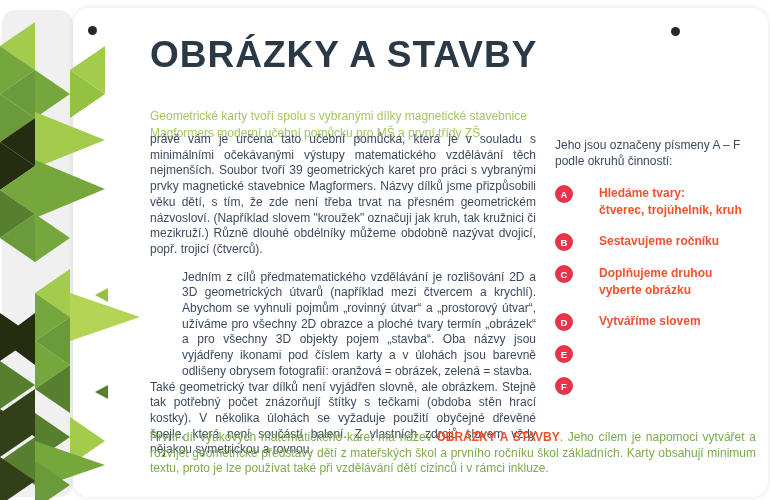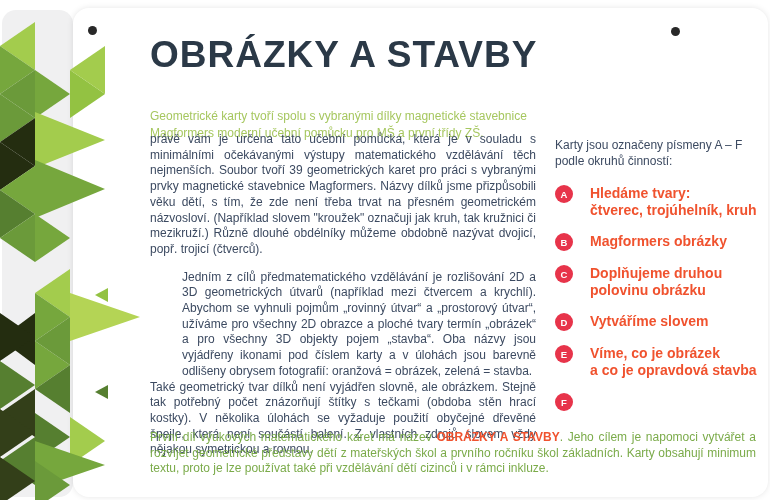--- a/index.html
+++ b/index.html
@@ -56,21 +56,21 @@
   .legend{display:flex;flex-direction:column;gap:14px;}
   .legend-item{display:flex;align-items:flex-start;}
   .badge{
     flex:0 0 auto;width:18px;height:18px;border-radius:50%;
     background:var(--c-badge-red);color:#ffffff;
     font-size:9.5px;font-weight:bold;
     display:flex;align-items:center;justify-content:center;
     margin-top:0px;
   }
   .legend-label{
-    margin-left:17px;font-size:14px;line-height:17px;font-weight:bold;
+    margin-left:26px;font-size:12px;line-height:17px;font-weight:bold;
     color:var(--c-accent-orange);white-space:pre-line;
   }
   .footer{
     position:absolute;left:150px;top:430px;width:606px;
     font-size:12px;line-height:15.5px;color:var(--c-footer-green);
     text-align:justify;
   }
   .footer b{color:var(--c-accent-orange);}
 </style>
 </head>
@@ -125,44 +125,42 @@
 
   <p class="subtitle">Geometrické karty tvoří spolu s vybranými dílky magnetické stavebnice Magformers moderní učební pomůcku pro MŠ a první třídy ZŠ.</p>
 
   <div class="body-col">
     <p class="para">právě vám je určena tato učební pomůcka, která je v souladu s minimálními očekávanými výstupy matematického vzdělávání těch nejmenších. Soubor tvoří 39 geometrických karet pro práci s vybranými prvky magnetické stavebnice Magformers. Názvy dílků jsme přizpůsobili věku dětí, s tím, že zde není třeba trvat na přesném geometrickém názvosloví. (Například slovem "kroužek" označuji jak kruh, tak kružnici či mezikruží.) Různě dlouhé obdélníky můžeme obdobně nazývat dvojicí, popř. trojicí (čtverců).</p>
     <p class="para gap">Jedním z cílů předmatematického vzdělávání je rozlišování 2D a 3D geometrických útvarů (například mezi čtvercem a krychlí). Abychom se vyhnuli pojmům „rovinný útvar“ a „prostorový útvar“, užíváme pro všechny 2D obrazce a ploché tvary termín „obrázek“ a pro všechny 3D objekty pojem „stavba“. Oba názvy jsou vyjádřeny ikonami pod číslem karty a v úlohách jsou barevně odlišeny obrysem fotografií: oranžová = obrázek, zelená = stavba.</p>
     <p class="para">Také geometrický tvar dílků není vyjádřen slovně, ale obrázkem. Stejně tak potřebný počet znázorňují štítky s tečkami (obdoba stěn hrací kostky). V několika úlohách se vyžaduje použití obyčejné dřevěné špejle, která není součástí balení. Z vlastních zdrojů slovem vždy nějakou symetrickou a rovnou.</p>
   </div>
 
   <div class="sidebar">
-    <p class="sidebar-intro">Karty jsou označeny písmeny A – F podle okruhů činností:</p>
+    <p class="sidebar-intro">Jeho jsou označeny písmeny A – F podle okruhů činností:</p>
     <div class="legend">
       <div class="legend-item">
         <span class="badge">A</span>
         <span class="legend-label">Hledáme tvary:
 čtverec, trojúhelník, kruh</span>
       </div>
       <div class="legend-item">
         <span class="badge">B</span>
-        <span class="legend-label">Magformers obrázky</span>
+        <span class="legend-label">Sestavujeme ročníku</span>
       </div>
       <div class="legend-item">
         <span class="badge">C</span>
         <span class="legend-label">Doplňujeme druhou
-polovinu obrázku</span>
+vyberte obrázku</span>
       </div>
       <div class="legend-item">
         <span class="badge">D</span>
         <span class="legend-label">Vytváříme slovem</span>
       </div>
       <div class="legend-item">
         <span class="badge">E</span>
-        <span class="legend-label">Víme, co je obrázek
-a co je opravdová stavba</span>
       </div>
       <div class="legend-item">
         <span class="badge">F</span>
       </div>
     </div>
   </div>
 
   <p class="footer"><span>První díl výukových matematického karet má název </span><b>OBRÁZKY A STAVBY</b><span>. Jeho cílem je napomoci vytvářet a rozvíjet geometrické představy dětí z mateřských škol a prvního ročníku škol základních. Karty obsahují minimum textu, proto je lze používat také při vzdělávání dětí cizinců i v rámci inkluze.</span></p>
 
 </div>

